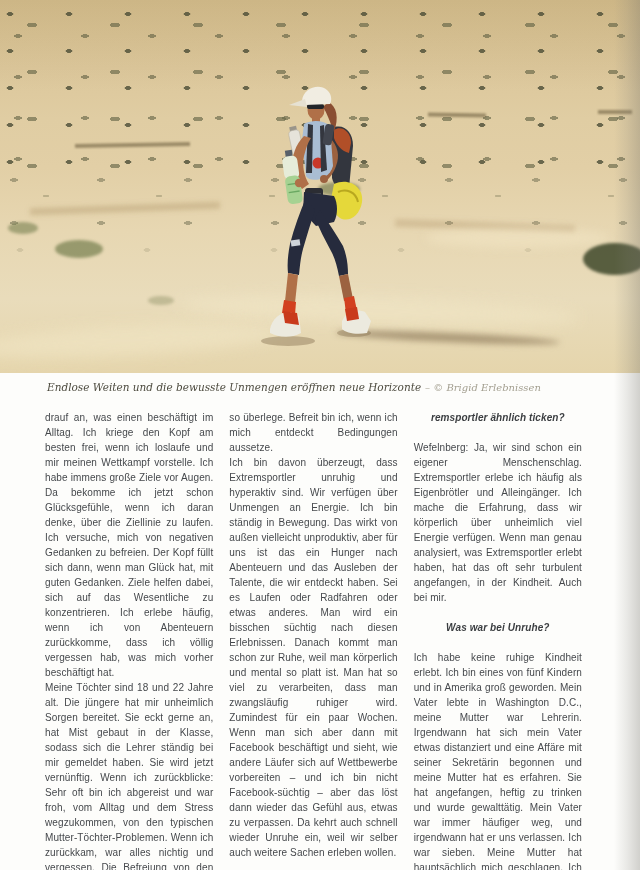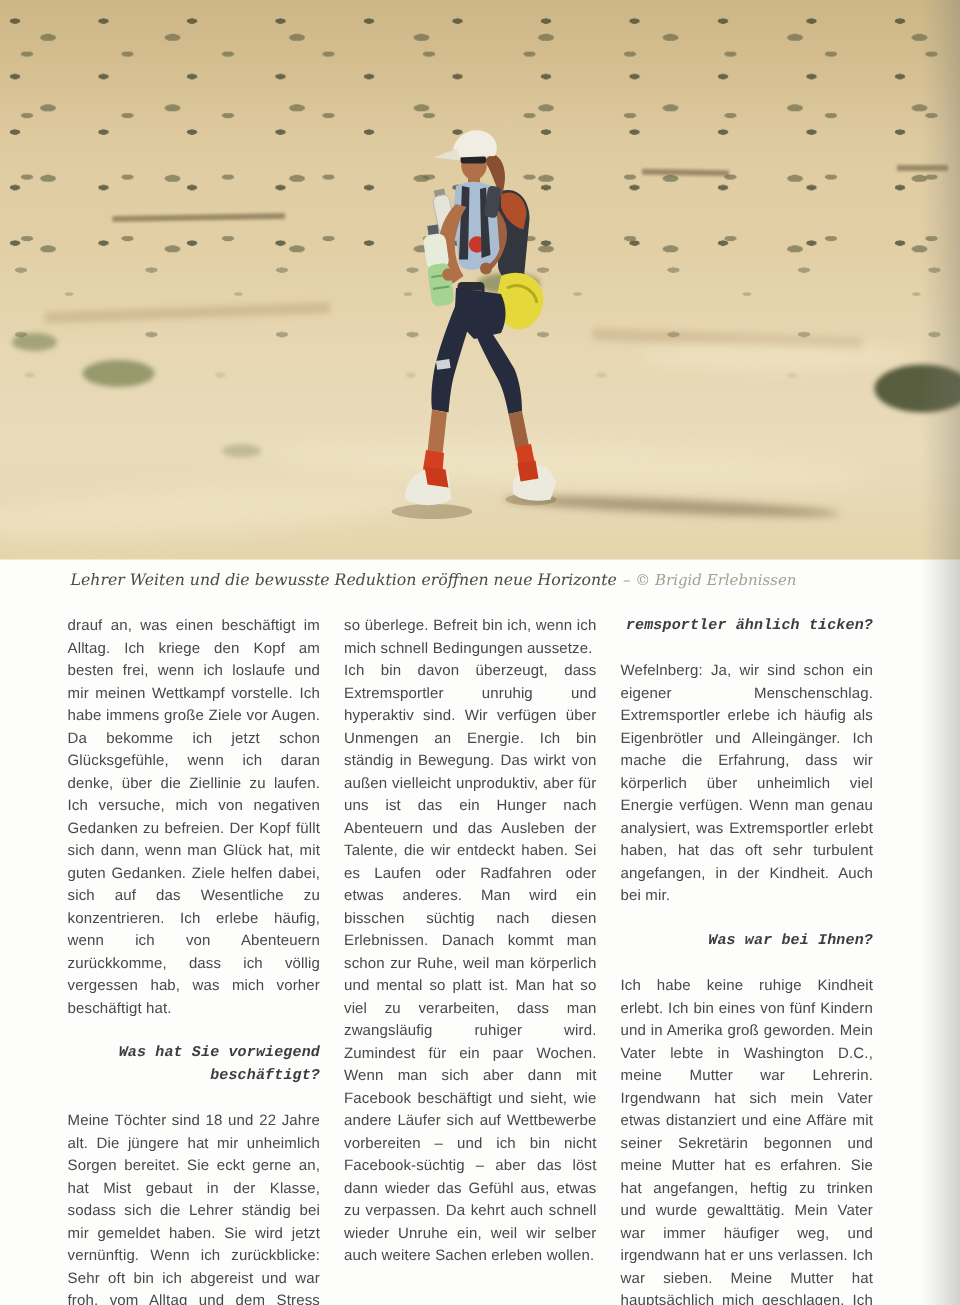--- a/index.html
+++ b/index.html
@@ -76,21 +76,21 @@
 
   
   .columns{
     position:absolute;left:45px;top:410px;width:537px;height:460px;
     display:flex;gap:16px;overflow:hidden;
   }
   .col{flex:1;font-size:10px;line-height:15px;text-align:justify;
     color:var(--text,#45484c);letter-spacing:.1px;}
   .col p{margin:0;}
   .col p.question{font-weight:bold;font-style:italic;margin:15px 0;
-    color:var(--question-text,#3b3e41);text-align:right;font-family:Liberation Mono, monospace;}
+    color:var(--question-text,#3b3e41);text-align:center;}
   .col p.question:first-child{margin-top:0;}
 
   
   .page-edge{
     position:absolute;top:0;right:0;width:26px;height:870px;z-index:5;
     background:linear-gradient(to right, rgba(128,126,118,0) 0%, rgba(128,126,118,.16) 50%, rgba(116,114,106,.32) 100%);
   }
 </style>
 </head>
 <body>
@@ -172,34 +172,33 @@
 
       <path d="M26,220 L38,222 L37,235 L24,233 Z" style="fill:var(--runner-sock)"></path>
       <path d="M12,249 C14,239 22,232 32,232 L41,236 L43,253 C32,259 20,257 12,253 Z" style="fill:var(--runner-shoe)"></path>
       <path d="M25,231 L39,233 L41,245 L27,243 Z" fill="#c93a1c"></path>
       <path d="M86,218 L96,216 L99,231 L88,233 Z" style="fill:var(--runner-sock)"></path>
       <path d="M84,241 C88,232 98,228 107,232 L113,241 L109,253 C98,255 88,253 84,249 Z" style="fill:var(--runner-shoe)"></path>
       <path d="M87,229 L99,227 L101,239 L89,241 Z" fill="#c93a1c"></path>
     </svg>
   </div>
 
-  <div class="caption"><span>Lehrer Weiten und die bewusste Reduktion eröffnen neue Horizonte</span><span class="credit">– © Brigid Erlebnissen</span></div>
+  <div class="caption"><span>Endlose Weiten und die bewusste Unmengen eröffnen neue Horizonte</span><span class="credit">– © Brigid Erlebnissen</span></div>
 
   <div class="columns">
       <div class="col">
         <p class="para">drauf an, was einen beschäftigt im Alltag. Ich kriege den Kopf am besten frei, wenn ich loslaufe und mir meinen Wettkampf vorstelle. Ich habe immens große Ziele vor Augen. Da bekomme ich jetzt schon Glücksgefühle, wenn ich daran denke, über die Ziellinie zu laufen. Ich versuche, mich von negativen Gedanken zu befreien. Der Kopf füllt sich dann, wenn man Glück hat, mit guten Gedanken. Ziele helfen dabei, sich auf das Wesentliche zu konzentrieren. Ich erlebe häufig, wenn ich von Abenteuern zurückkomme, dass ich völlig vergessen hab, was mich vorher beschäftigt hat.</p>
-        <p class="question">Was hat Sie vorwiegend beschäftigt?</p>
         <p class="para">Meine Töchter sind 18 und 22 Jahre alt. Die jüngere hat mir unheimlich Sorgen bereitet. Sie eckt gerne an, hat Mist gebaut in der Klasse, sodass sich die Lehrer ständig bei mir gemeldet haben. Sie wird jetzt vernünftig. Wenn ich zurückblicke: Sehr oft bin ich abgereist und war froh, vom Alltag und dem Stress wegzukommen, von den typischen Mutter-Töchter-Problemen. Wenn ich zurückkam, war alles nichtig und vergessen. Die Befreiung von den lästigen Gedanken kommt hauptsächlich im Wettkampf, wenn ich</p>
       </div>
       <div class="col">
-        <p class="para">so überlege. Befreit bin ich, wenn ich mich schnell Bedingungen aussetze.</p>
+        <p class="para">so überlege. Befreit bin ich, wenn ich mich entdeckt Bedingungen aussetze.</p>
         <p class="para">Ich bin davon überzeugt, dass Extremsportler unruhig und hyperaktiv sind. Wir verfügen über Unmengen an Energie. Ich bin ständig in Bewegung. Das wirkt von außen vielleicht unproduktiv, aber für uns ist das ein Hunger nach Abenteuern und das Ausleben der Talente, die wir entdeckt haben. Sei es Laufen oder Radfahren oder etwas anderes. Man wird ein bisschen süchtig nach diesen Erlebnissen. Danach kommt man schon zur Ruhe, weil man körperlich und mental so platt ist. Man hat so viel zu verarbeiten, dass man zwangsläufig ruhiger wird. Zumindest für ein paar Wochen. Wenn man sich aber dann mit Facebook beschäftigt und sieht, wie andere Läufer sich auf Wettbewerbe vorbereiten – und ich bin nicht Facebook-süchtig – aber das löst dann wieder das Gefühl aus, etwas zu verpassen. Da kehrt auch schnell wieder Unruhe ein, weil wir selber auch weitere Sachen erleben wollen.</p>
       </div>
       <div class="col">
         <p class="question">remsportler ähnlich ticken?</p>
         <p class="para">Wefelnberg: Ja, wir sind schon ein eigener Menschenschlag. Extremsportler erlebe ich häufig als Eigenbrötler und Alleingänger. Ich mache die Erfahrung, dass wir körperlich über unheimlich viel Energie verfügen. Wenn man genau analysiert, was Extremsportler erlebt haben, hat das oft sehr turbulent angefangen, in der Kindheit. Auch bei mir.</p>
-        <p class="question">Was war bei Ihnen?</p>
+        <p class="question">Was war bei Unruhe?</p>
         <p class="para">Ich habe keine ruhige Kindheit erlebt. Ich bin eines von fünf Kindern und in Amerika groß geworden. Mein Vater lebte in Washington D.C., meine Mutter war Lehrerin. Irgendwann hat sich mein Vater etwas distanziert und eine Affäre mit seiner Sekretärin begonnen und meine Mutter hat es erfahren. Sie hat angefangen, heftig zu trinken und wurde gewalttätig. Mein Vater war immer häufiger weg, und irgendwann hat er uns verlassen. Ich war sieben. Meine Mutter hat hauptsächlich mich geschlagen. Ich war wohl die Ruhigste. Oft kommen die Schwächsten und Pflegeleichtesten ins Visier. Ich wurde schwer misshandelt, körperlich und mental. Warum ich es so gut über-</p>
       </div>
     </div>
 
   <div class="page-edge"></div>
 </div>
 
 </body></html>

